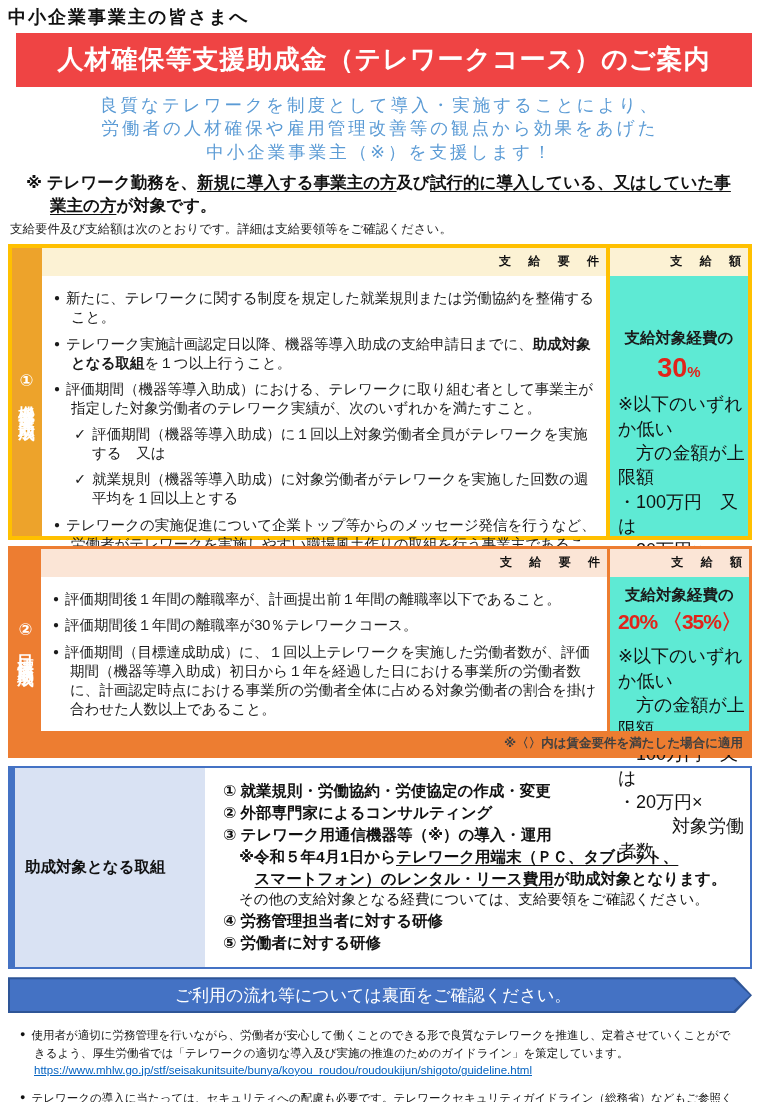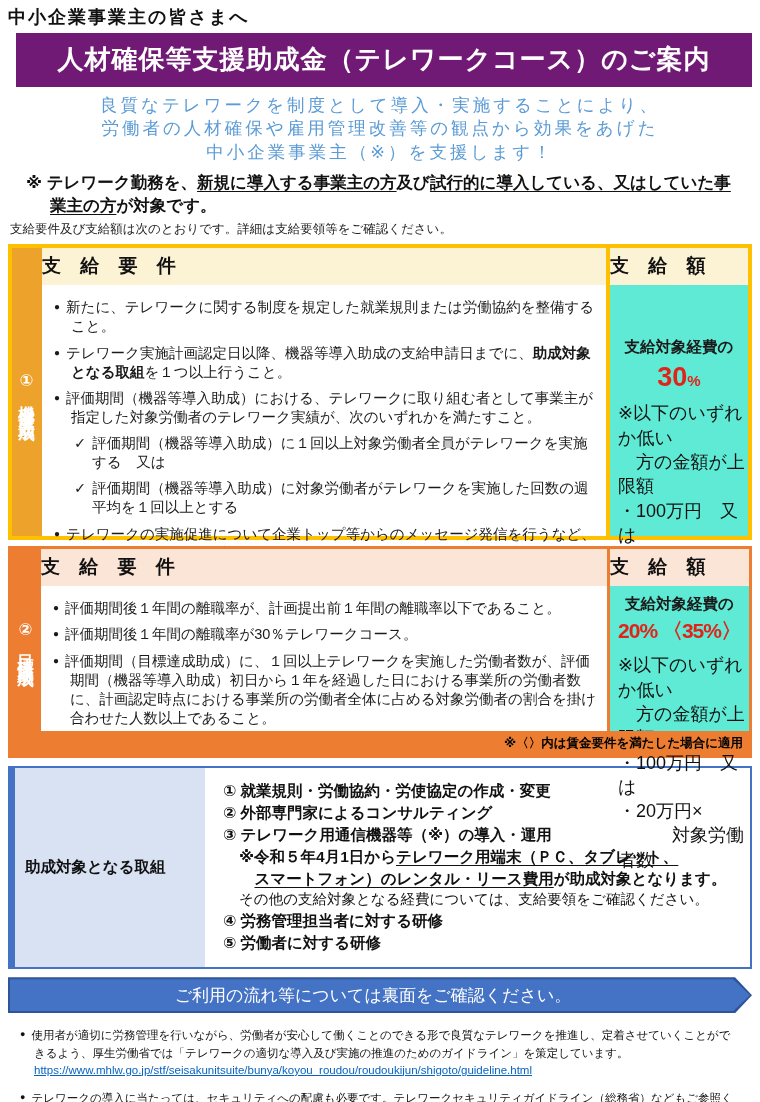--- a/index.html
+++ b/index.html
@@ -9,21 +9,21 @@
     font-family:"Liberation Sans","DejaVu Sans",sans-serif;
     color:#1a1a1a; overflow:hidden;
   }
   .page { position:relative; width:760px; height:1102px; }
 
   
   .topline { display:flex; gap:30px; padding:5px 0 2px 8px;
     font-size:18px; font-weight:bold; letter-spacing:2px; color:#111; }
 
   
-  .title-banner { margin:2px 8px 0 16px; background:#701a75; color:#fff;
+  .title-banner { margin:2px 8px 0 16px; background:#ef4444; color:#fff;
     text-align:center; font-size:26px; font-weight:bold; letter-spacing:1px;
     padding:9px 0 10px 0; }
 
   
   .lead { margin-top:7px; text-align:center; color:#5B9BD5;
     font-size:17.5px; letter-spacing:3px; line-height:1.33; }
 
   
   .big-note { margin:7px 14px 0 26px; font-size:16.5px; font-weight:bold;
     line-height:1.38; padding-left:24px; text-indent:-24px; color:#111; }
@@ -40,21 +40,21 @@
     color:#fff; font-weight:bold; font-size:16.5px;
     writing-mode:vertical-rl; text-orientation:upright; letter-spacing:3px; }
   .side1 { background:#EDA32B; }
   .side2 { background:#ED7D31; }
 
   .main { flex:1; display:flex; flex-direction:column; background:#fff; }
   .amount { width:142px; display:flex; flex-direction:column; background:#5eead4; }
   .box1 .amount { border-left:4px solid #FFC000; }
   .box2 .amount { border-left:3px solid #ED7D31; }
 
-  .hdr { text-align:left; font-weight:bold; font-size:19px; letter-spacing:7px;
+  .hdr { text-align:right; font-weight:bold; font-size:12px; letter-spacing:7px;
     padding:5px 0 6px 0; color:#111; }
   .hdr1 { background:#FCF2D4; }
   .hdr2 { background:#FBE5D6; }
 
   .reqbody { flex:1; padding:6px 10px 4px 12px; font-size:14.5px; line-height:1.32; }
   .req { margin:7px 0; padding-left:17px; text-indent:-17px; }
   .blt { font-size:10px; vertical-align:2px; margin-right:6px; }
   .chk-item { margin:7px 0 7px 20px; padding-left:18px; text-indent:-18px; }
   .chkmark { margin-right:6px; }
 
@@ -62,21 +62,21 @@
   .abody1 { padding-top:52px; }
   .abody2 { padding-top:8px; }
   .alabel { font-weight:bold; font-size:15.5px; }
   .aval1 { color:#E2231A; font-weight:bold; font-size:27px; margin-top:4px; }
   .aval1 .pct { font-size:15px; }
   .aval2 { color:#E2231A; font-weight:bold; font-size:21px; margin-top:2px; letter-spacing:-1px; }
   .acap { text-align:left; font-size:18px; line-height:1.35; padding:8px 2px 0 8px;
     white-space:pre-line; color:#111; }
 
   .box2-row { display:flex; width:100%; height:calc(100% - 24px); }
-  .strip { width:100%; height:24px; background:#ED7D31; color:#000000;
+  .strip { width:100%; height:24px; background:#ED7D31; color:#404040;
     font-size:12.5px; font-weight:bold; text-align:right; line-height:24px;
     padding-right:6px; }
 
   
   .actions { margin:8px 8px 0 8px; border:2px solid #4472C4; border-left:7px solid #4472C4;
     display:flex; height:203px; }
   .actions-label { width:190px; background:#D9E2F3; display:flex; align-items:center;
     padding-left:10px; font-weight:bold; font-size:15.5px; color:#111; }
   .actions-body { flex:1; background:#fff; padding:12px 6px 4px 18px;
     font-size:15.5px; font-weight:bold; line-height:1.42; color:#111; }
@@ -124,21 +124,21 @@
 
   <div class="box box1">
     <div class="side side1">①機器等導入助成</div>
     <div class="main">
       <div class="hdr hdr1">支 給 要 件</div>
       <div class="reqbody">
         <div class="req"><span class="blt">●</span><span>新たに、テレワークに関する制度を規定した就業規則または労働協約を整備すること。</span></div>
         <div class="req"><span class="blt">●</span><span>テレワーク実施計画認定日以降、機器等導入助成の支給申請日までに、</span><b>助成対象となる取組</b><span>を１つ以上行うこと。</span></div>
         <div class="req"><span class="blt">●</span><span>評価期間（機器等導入助成）における、テレワークに取り組む者として事業主が指定した対象労働者のテレワーク実績が、次のいずれかを満たすこと。</span></div>
         <div class="chk-item"><span class="chkmark">✓</span><span>評価期間（機器等導入助成）に１回以上対象労働者全員がテレワークを実施する　又は</span></div>
-        <div class="chk-item"><span class="chkmark">✓</span><span>評価期間（機器等導入助成）に対象労働者がテレワークを実施した回数の週平均を１回以上とする</span></div>
+        <div class="chk-item"><span class="chkmark">✓</span><span>就業規則（機器等導入助成）に対象労働者がテレワークを実施した回数の週平均を１回以上とする</span></div>
         <div class="req"><span class="blt">●</span><span>テレワークの実施促進について企業トップ等からのメッセージ発信を行うなど、労働者がテレワークを実施しやすい職場風土作りの取組を行う事業主であること。</span></div>
       </div>
     </div>
     <div class="amount">
       <div class="hdr hdr1">支 給 額</div>
       <div class="abody abody1">
         <div class="alabel">支給対象経費の</div>
         <div class="aval1"><span>30</span><span class="pct">%</span></div>
         <div class="acap">※以下のいずれか低い
 　方の金額が上限額

